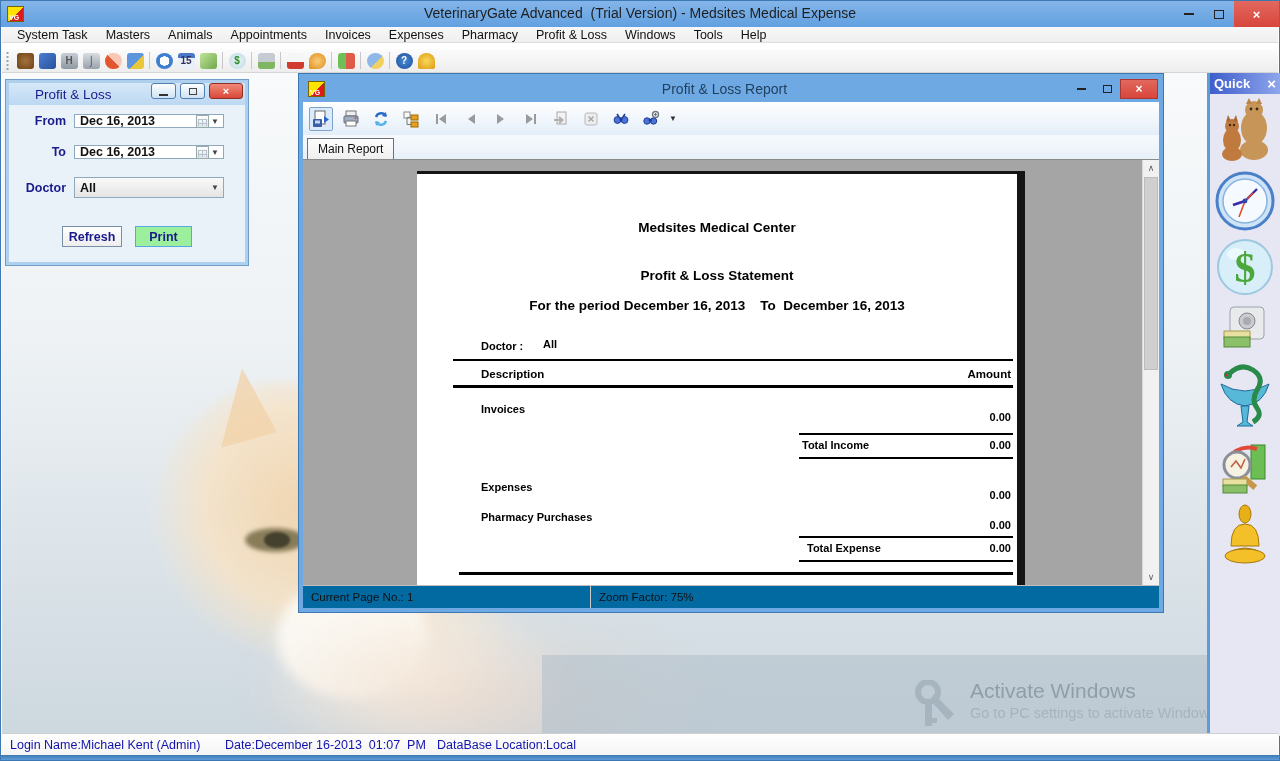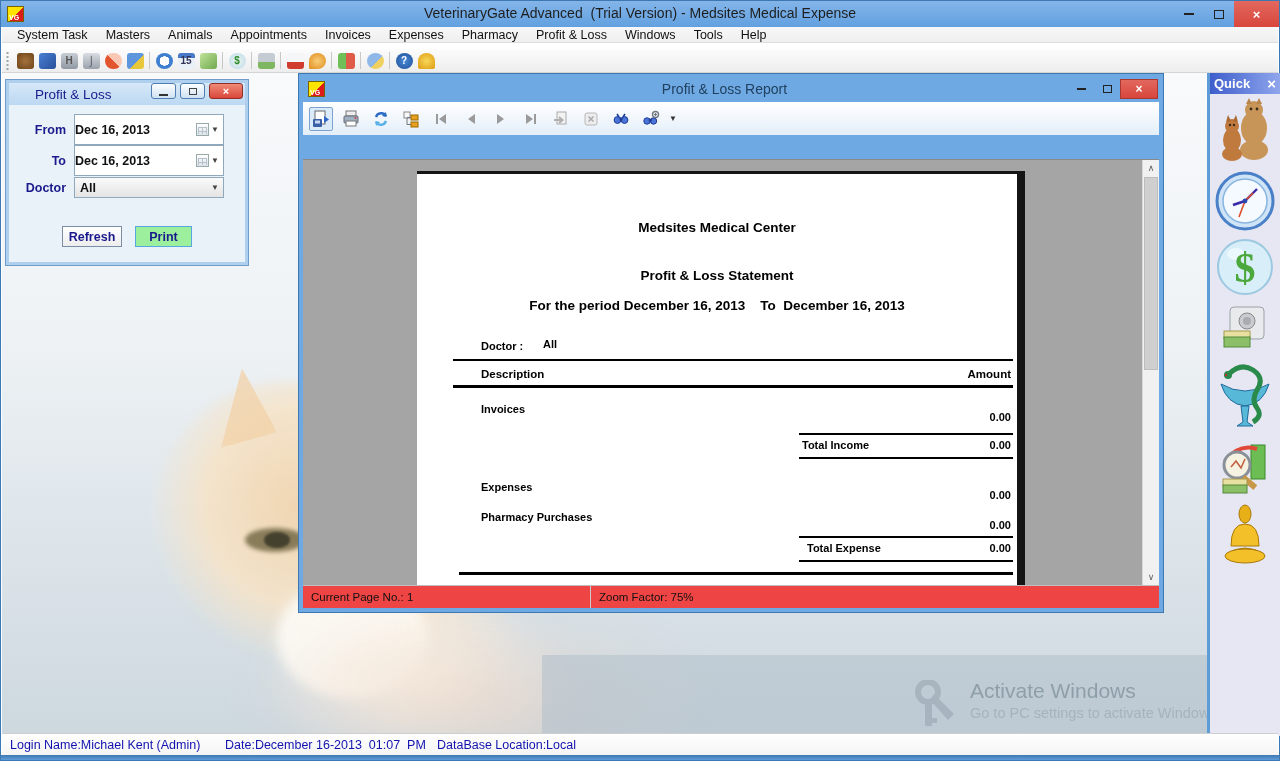--- a/index.html
+++ b/index.html
@@ -82,22 +82,22 @@
   .dlg-btns { position:absolute; right:5px; top:3px; display:flex; gap:4px; }
   .dbtn { width:25px; height:16px; border:1px solid #4E7EB2; border-radius:3px;
     background:linear-gradient(#FDFEFF,#CFE2F3); display:flex; align-items:center; justify-content:center; }
   .dbtn .dash { width:9px; height:2px; background:#333; margin-top:7px; }
   .dbtn .box { width:8px; height:7px; border:1.5px solid #444; }
   .dbtn-close { width:34px; height:16px; border:1px solid #8F2F27; border-radius:3px;
     background:linear-gradient(#F08A77,#D9473A); color:#fff; font-size:11px; font-weight:bold;
     display:flex; align-items:center; justify-content:center; }
   .dlg-row { position:absolute; display:flex; align-items:center; }
   .dlg-label { width:64px; text-align:right; padding-right:8px; font-size:12.5px; font-weight:bold; color:#1A1A8C; }
-  .dfield { width:150px; height:31px; background:#fff; border:1px solid #8FA8BC;
-    display:flex; align-items:center; font-size:12.5px; font-weight:bold; color:#111; }
+  .dfield { width:150px; height:14px; background:#fff; border:1px solid #8FA8BC;
+    display:flex; align-items:center; font-size:12.5px; font-weight:bold; color:#111; padding-left:5px; }
   .dfield .cal { margin-left:auto; width:13px; height:13px; border:1px solid #9AA;
     background:linear-gradient(#FFF,#DDE4EA); position:relative; }
   .dfield .cal::after { content:""; position:absolute; inset:3px 1px 1px 1px;
     background-image:linear-gradient(#B8C2CC 1px, transparent 1px),linear-gradient(90deg,#B8C2CC 1px, transparent 1px);
     background-size:4px 4px; }
   .darrow { font-size:8px; color:#444; padding:0 4px 0 2px; }
   .dcombo { width:150px; height:21px; border:1px solid #8FA8BC;
     background:linear-gradient(#FAFAFA,#E4E4E4); display:flex; align-items:center;
     font-size:12.5px; font-weight:bold; color:#111; padding-left:5px; }
   .dcombo .darrow { margin-left:auto; }
@@ -132,21 +132,21 @@
     background:#A5A5A5; border-top:1px solid #8A8A8A; overflow:hidden; }
   .page { position:absolute; left:114px; top:11px; width:608px; bottom:-6px; background:#fff;
     border-top:3px solid #151515; border-right:8px solid #151515; }
   .rw-scroll { position:absolute; right:0; top:0; bottom:0; width:17px; background:#F1F1F1;
     border-left:1px solid #D8D8D8; }
   .sarrow { position:absolute; left:0; width:16px; height:16px; color:#606060; font-size:9px;
     display:flex; align-items:center; justify-content:center; }
   .sthumb { position:absolute; left:1px; top:17px; width:14px; height:193px;
     background:#CFCFCF; border:1px solid #BDBDBD; }
   .rw-status { position:absolute; left:4px; right:4px; bottom:4px; height:23px;
-    background:#ef4444; border-top:1px solid #BEBEBE; display:flex; align-items:center;
+    background:#0369a1; border-top:1px solid #BEBEBE; display:flex; align-items:center;
     font-size:11.5px; color:#111; }
   .rw-status .cell { padding-left:8px; height:100%; display:flex; align-items:center; border-right:1px solid #C9C9C9; }
   .c1 { width:288px; } .c2 { width:280px; } .c3 { flex:1; border-right:none !important; }
 
   
   .rp { position:absolute; font-weight:bold; color:#000; }
   .rp-center { left:0; width:100%; text-align:center; }
   .hr { position:absolute; background:#000; }
 
   
@@ -423,20 +423,23 @@
             <circle cx="5" cy="11" r="3.2" fill="#4A74D8" stroke="#1E3C96"></circle>
             <circle cx="11.5" cy="11" r="3.2" fill="#4A74D8" stroke="#1E3C96"></circle>
             <rect x="6.8" y="8.8" width="3" height="2.6" fill="#1E3C96"></rect>
             <circle cx="13.5" cy="4.5" r="3" fill="none" stroke="#707880" stroke-width="1.4"></circle>
             <path d="M13.5 3 V6 M12 4.5 H15" stroke="#707880" stroke-width="1.2"></path>
           </svg>
       </div>
       <div style="font-size:8px;color:#333;">▼</div>
     </div>
 
+    <div class="rw-tabs">
+      <div class="rw-tab">Main Report</div>
+    </div>
 
     <div class="rw-viewer">
       <div class="page">
         <div class="rp rp-center" style="top:94px; font-size:13.5px;">Profit &amp; Loss Statement</div>
         <div class="rp rp-center" style="top:46px; font-size:13.5px;">Medsites Medical Center</div>
         <div class="rp rp-center" style="top:124px; font-size:13.5px; white-space:pre;">For the period December 16, 2013    To  December 16, 2013</div>
 
         <div class="rp" style="left:64px; top:166px; font-size:11px;">Doctor :</div>
         <div class="rp" style="left:126px; top:164px; font-size:11px;">All</div>
         <div class="hr" style="left:36px; top:185px; width:560px; height:2px;"></div>

